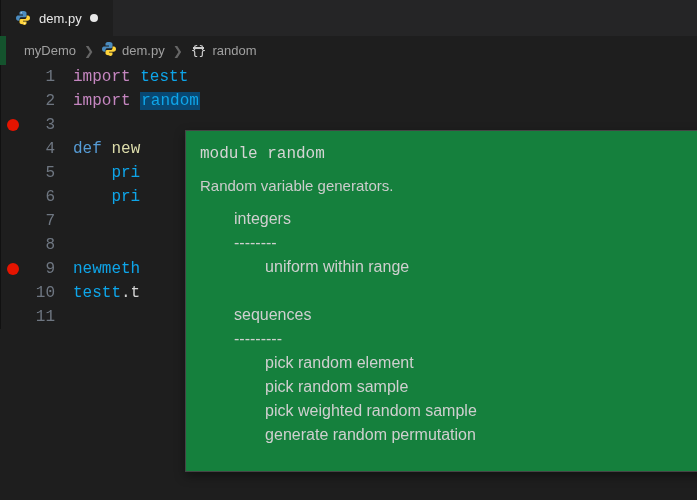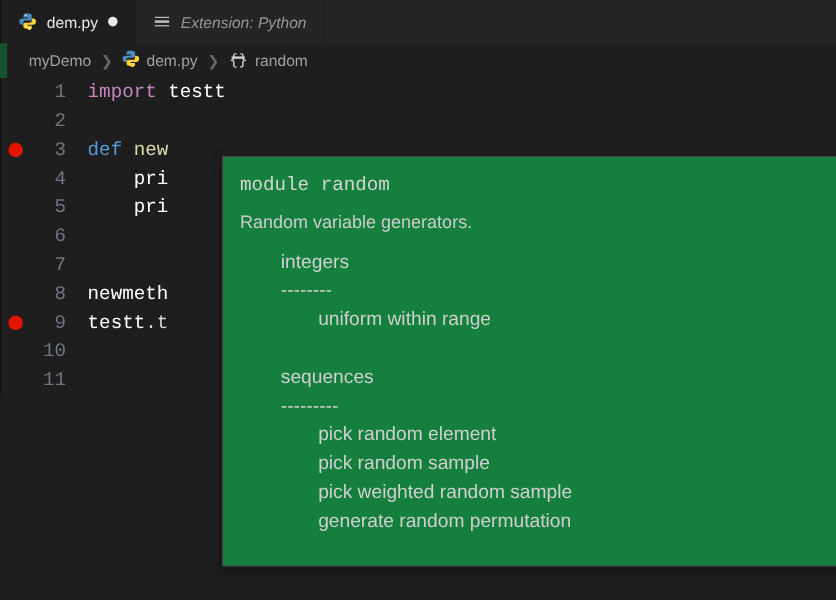--- a/index.html
+++ b/index.html
@@ -69,21 +69,21 @@
     text-align: right;
     color: #6e7681;
     padding-right: 18px;
     user-select: none;
   }
   .codecol { position: relative; flex: 1; }
   .line { height: 24px; white-space: pre; }
   .kw { color: #c586c0; text-align: center; }
   .fn { color: #569cd6; }
   .nm { color: #dcdcaa; }
-  .id2 { color: #ffffff; }
+  .id2 { color: #0ea5e9; }
   .pl { color: #d4d4d4; }
   .sel {
     background: #094771;
     padding: 0 1px;
   }
   .hover {
     position: absolute;
     left: 185px;
     top: 130px;
     width: 556px;
@@ -121,28 +121,20 @@
     <span class="icon">
       <svg class="py-icon" viewBox="0 0 16 16">
           <path fill="#4B8BBE" d="M7.5 0C4 0 4 2 4 2v2h4v1H2.5C2.5 5 0 5 0 8s2.5 3 2.5 3H4v-2c0-1.5 1-2 2-2h4c1 0 2-.5 2-2V2s0-2-4.5-2z"></path>
           <path fill="#FFD43B" d="M8.5 16C12 16 12 14 12 14v-2H8v-1h5.5c0 0 2.5 0 2.5-3s-2.5-3-2.5-3H12v2c0 1.5-1 2-2 2H6c-1 0-2 .5-2 2v2s0 2 4.5 2z"></path>
           <circle cx="6" cy="2" r=".7" fill="#fff"></circle>
           <circle cx="10" cy="14" r=".7" fill="#fff"></circle>
         </svg>
     </span>
     <span>dem.py</span>
     <span class="dirty-dot"></span>
-  </div>
-  <div class="tab italic">
-    <span class="icon list-icon">
-        <span></span>
-        <span></span>
-        <span></span>
-      </span>
-    <span>Extension: Python</span>
   </div>
 </div>
 
 <div class="breadcrumbs">
   <span class="crumb">
     <span>myDemo</span>
   </span>
   <span class="chev">❯</span>
   <span class="crumb">
     <span>
@@ -173,20 +165,21 @@
       <div class="line">5</div>
       <div class="line">6</div>
       <div class="line">7</div>
       <div class="line">8</div>
       <div class="line">9</div>
       <div class="line">10</div>
       <div class="line">11</div>
     </div>
   <div class="codecol" id="code">
       <div class="line"><span class="kw">import</span><span class="pl"> </span><span class="id2">testt</span></div>
+      <div class="line"><span class="kw">import</span><span class="pl"> </span><span class="sel id2">random</span></div>
       <div class="line"></div>
       <div class="line"><span class="fn">def</span><span class="pl"> </span><span class="nm">new</span></div>
       <div class="line"><span class="pl">    </span><span class="id2">pri</span></div>
       <div class="line"><span class="pl">    </span><span class="id2">pri</span></div>
       <div class="line"></div>
       <div class="line"></div>
       <div class="line"><span class="id2">newmeth</span></div>
       <div class="line"><span class="id2">testt</span><span class="pl">.t</span></div>
       <div class="line"></div>
     </div>

